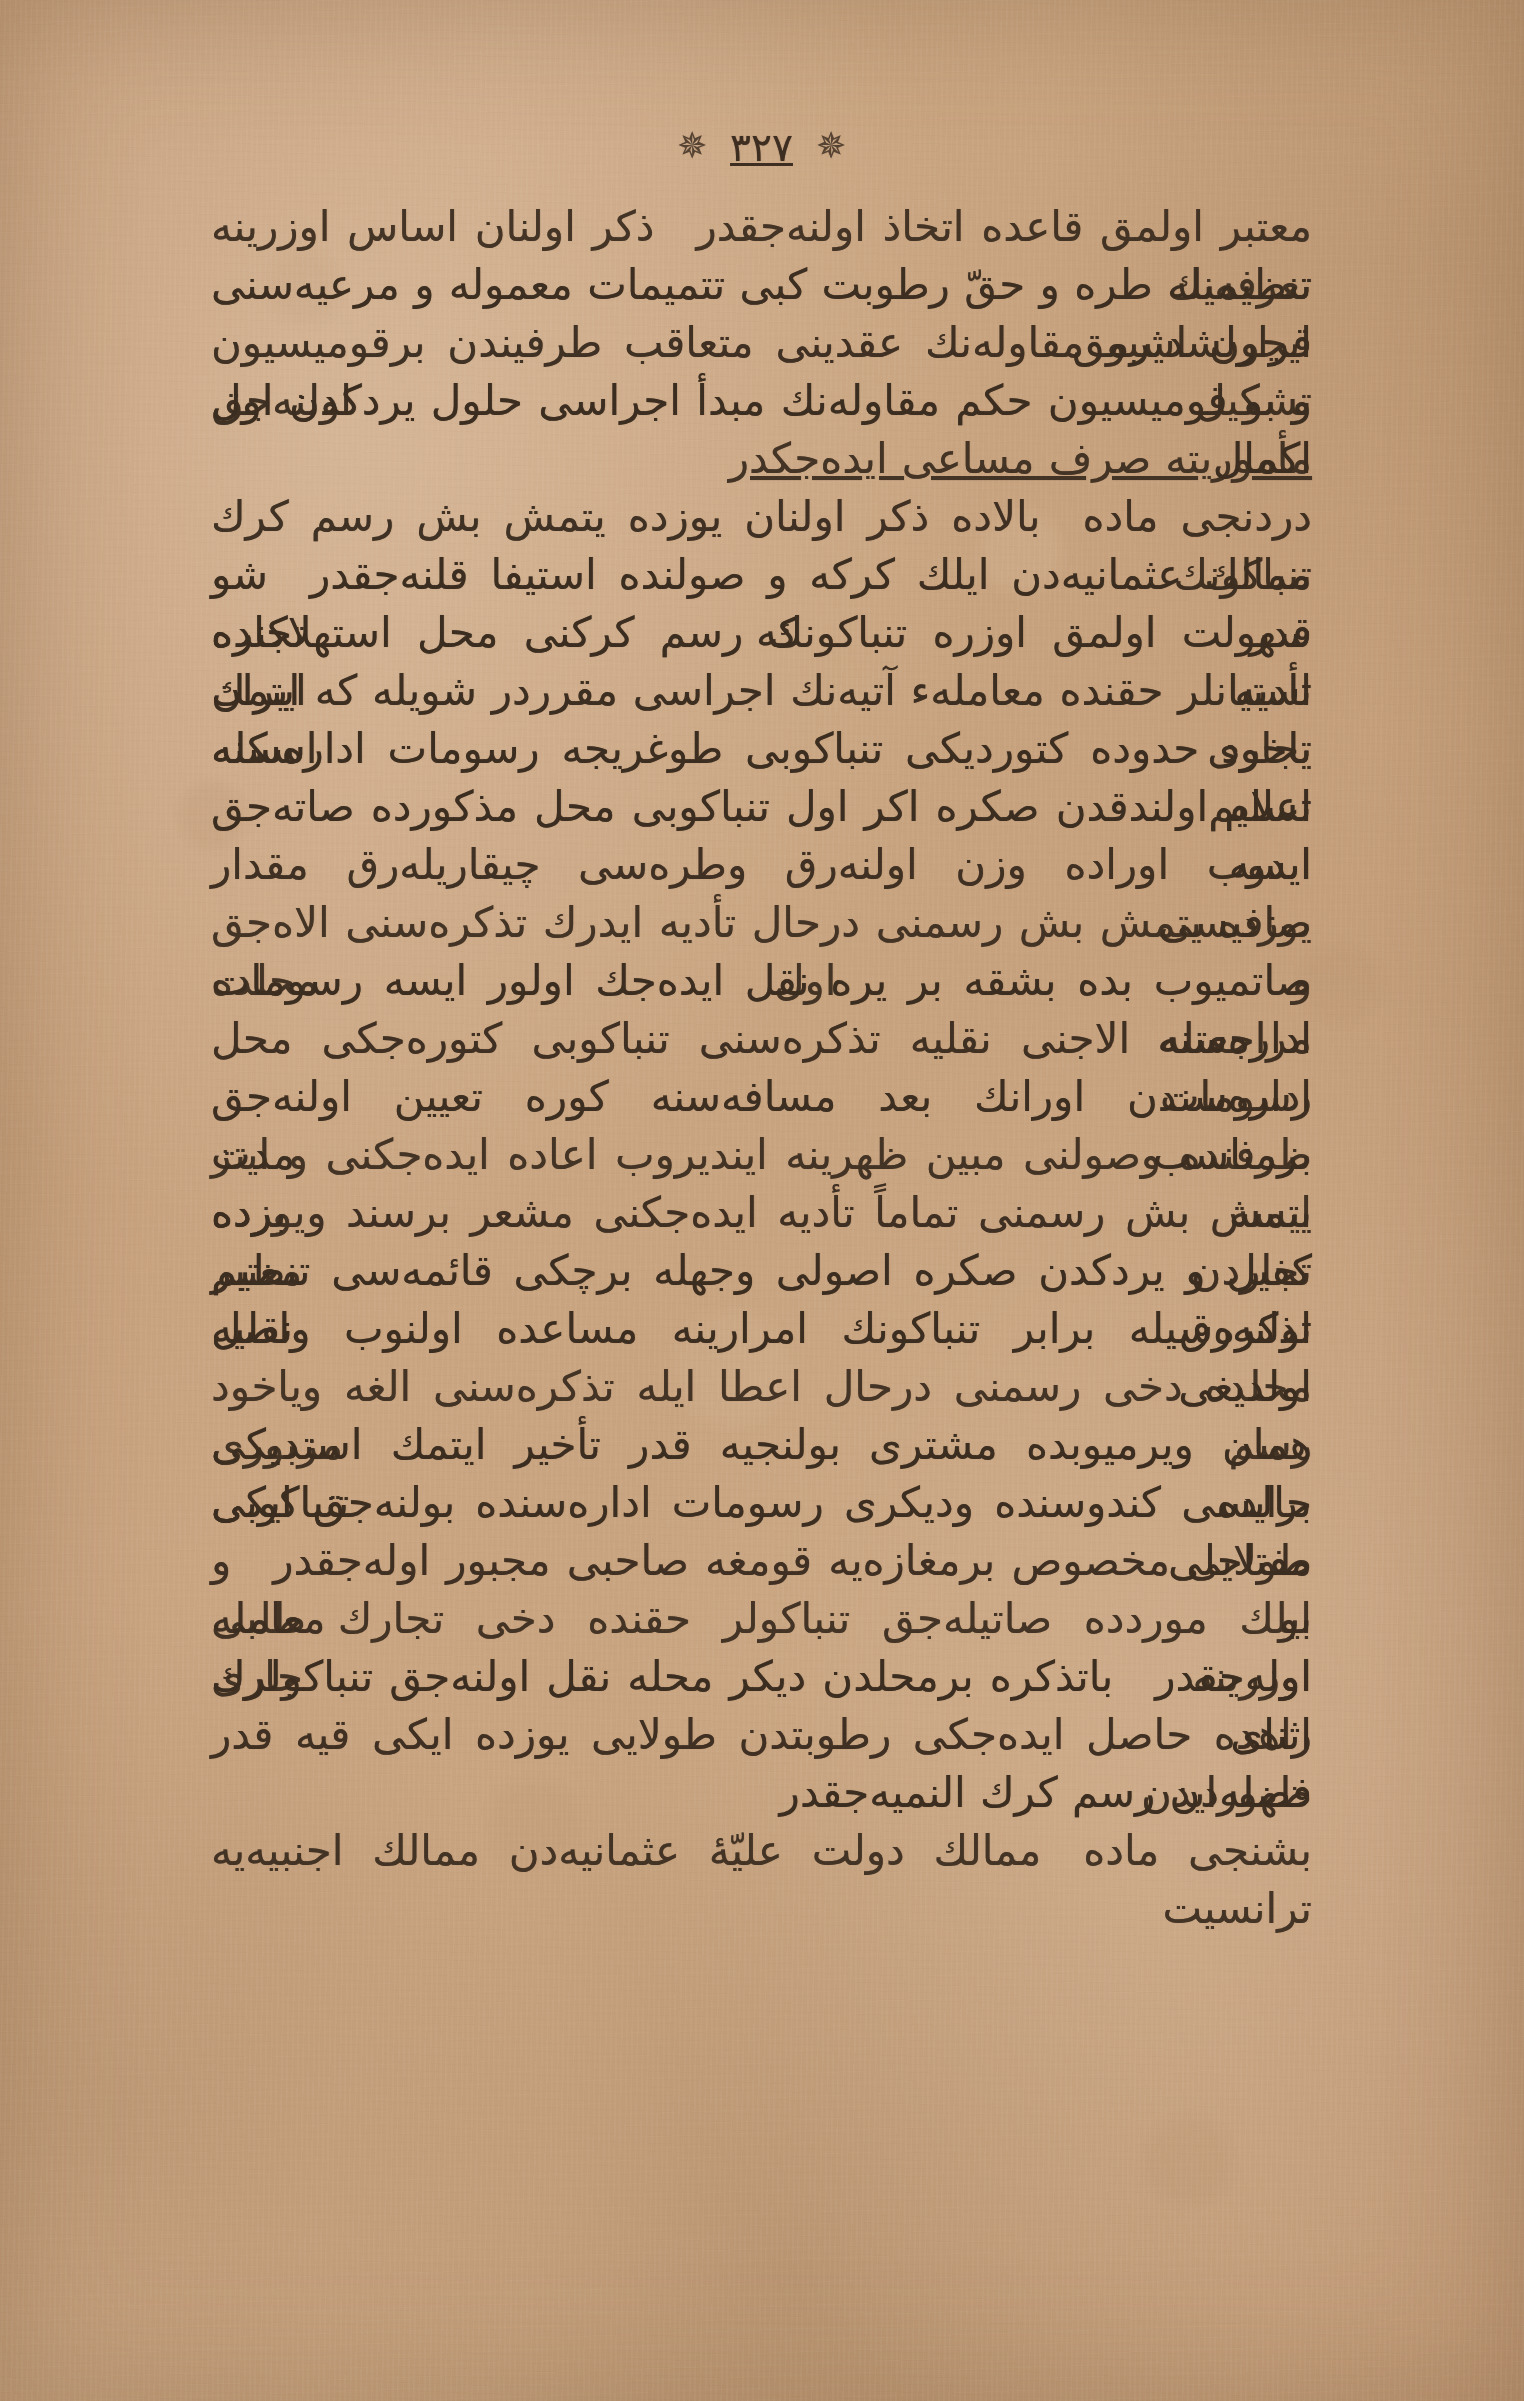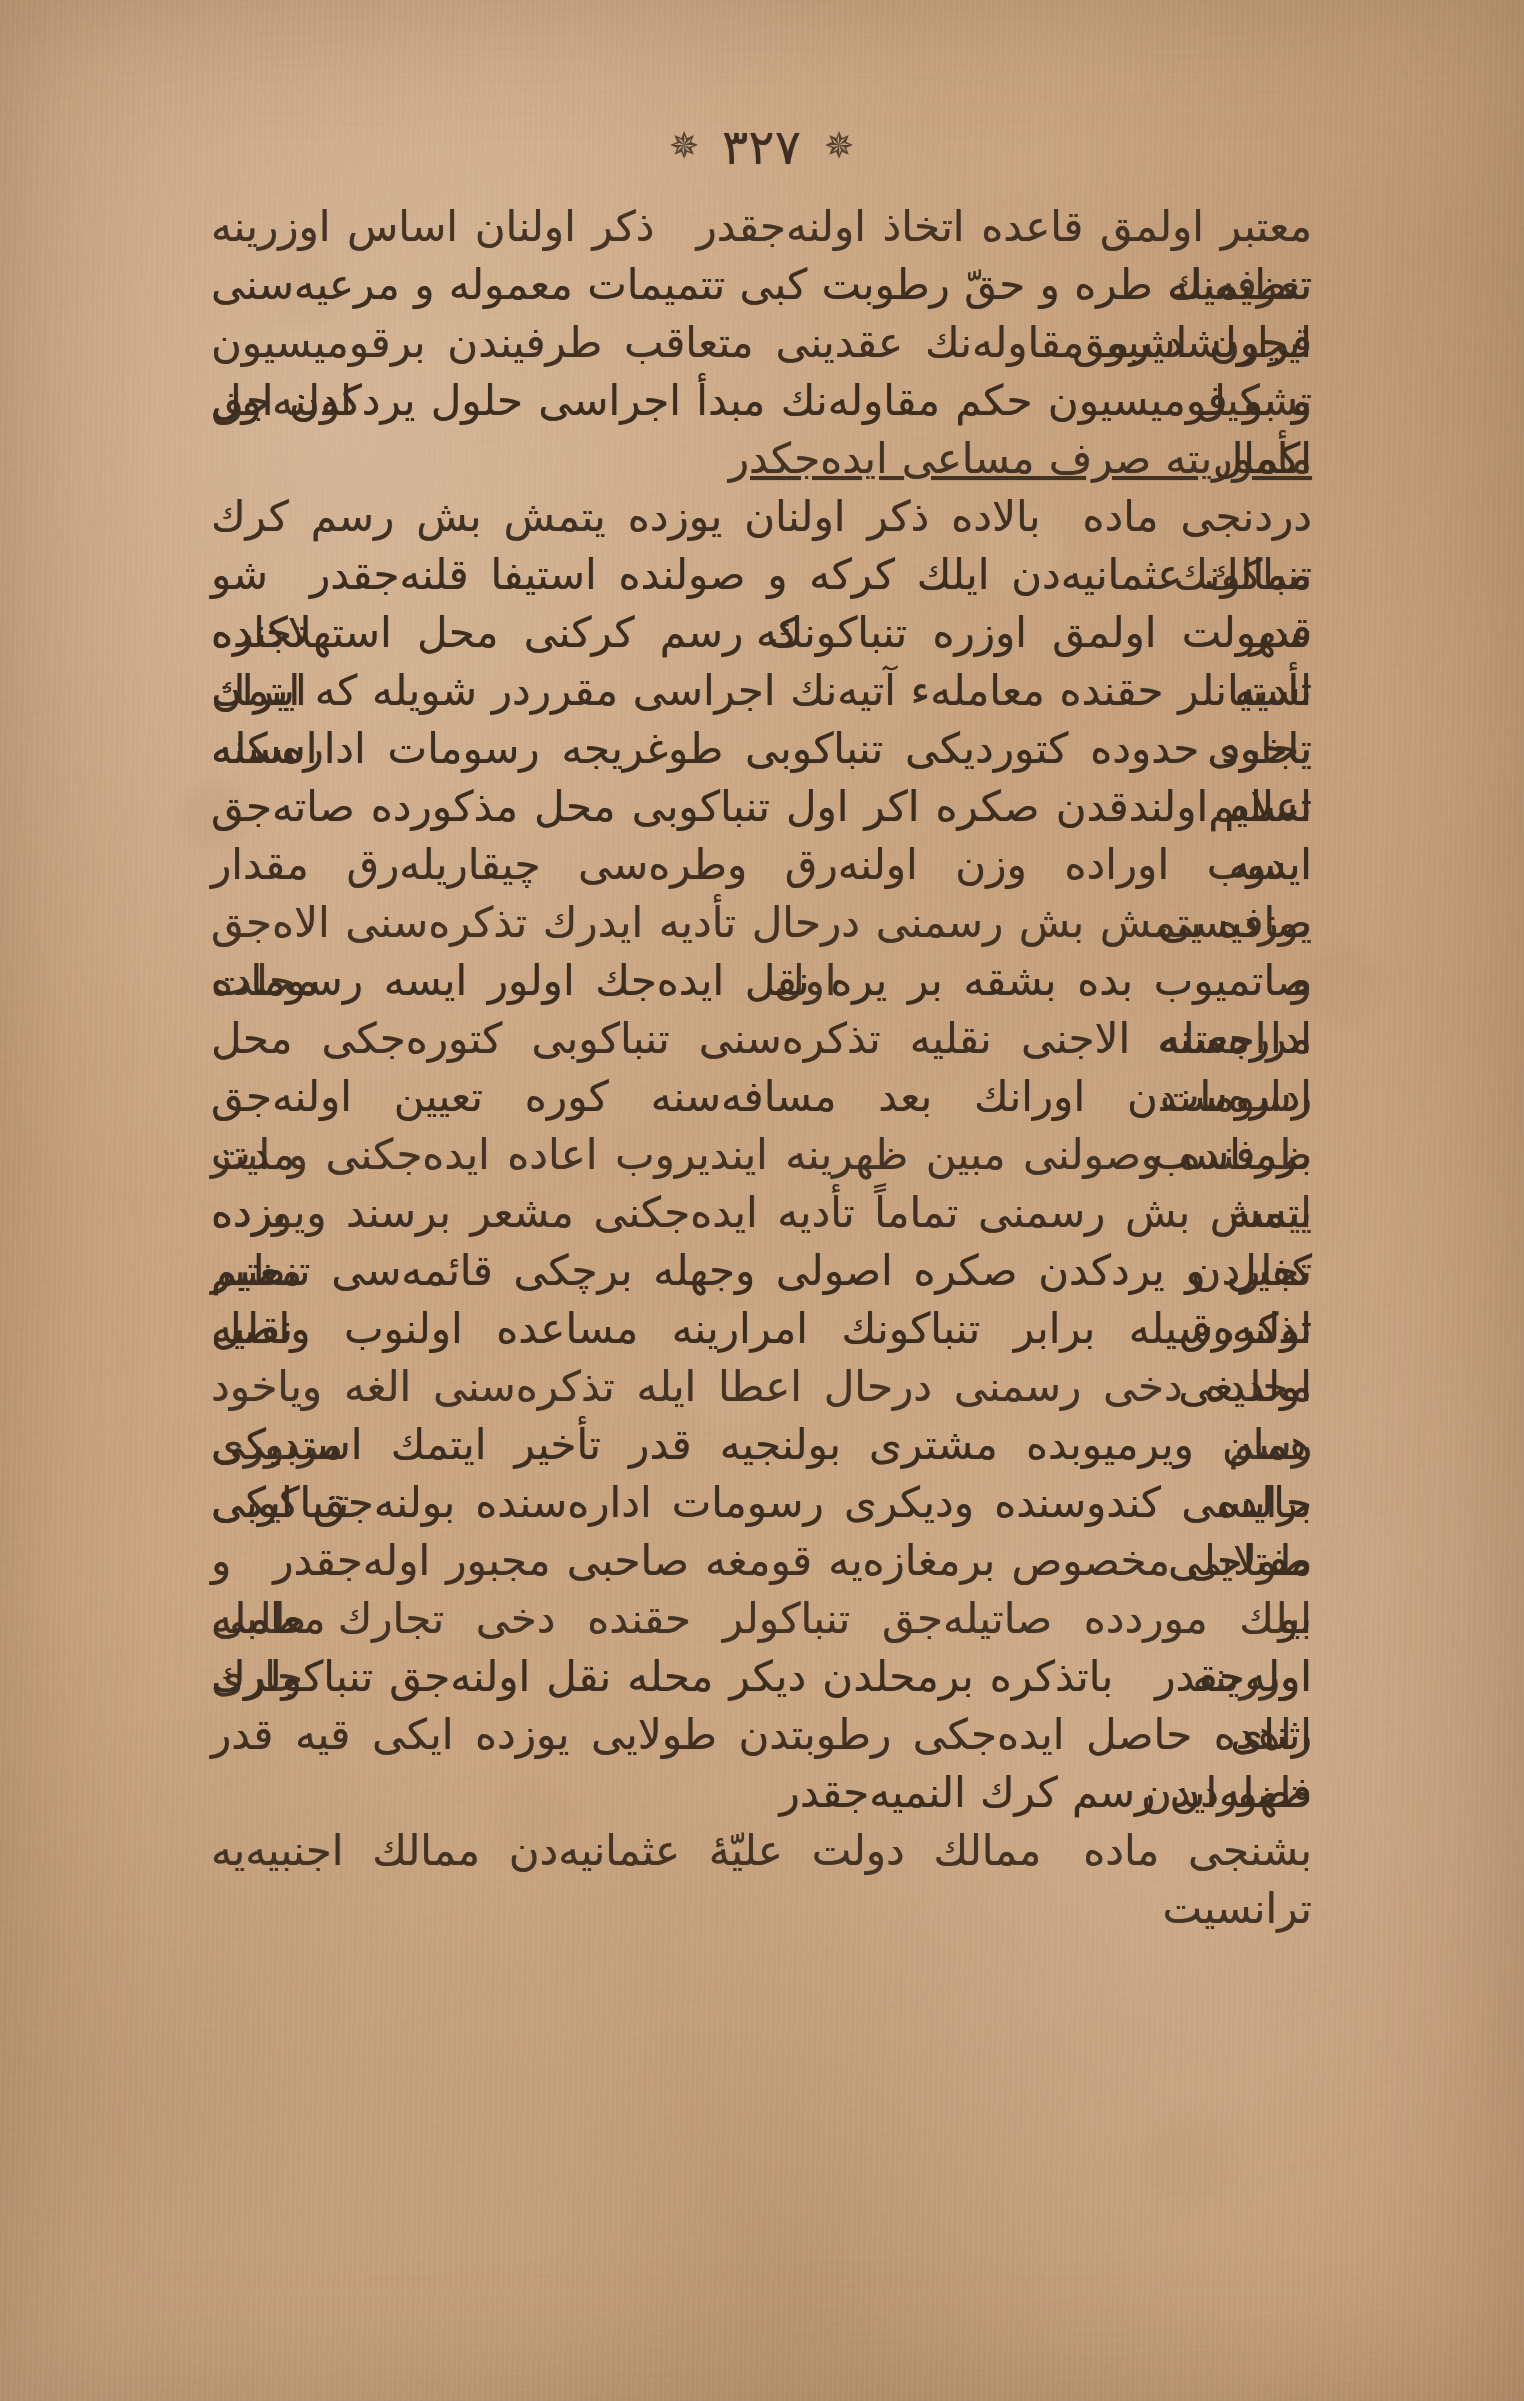--- a/index.html
+++ b/index.html
@@ -75,25 +75,26 @@
     font-size: 36px;
     line-height: 1;
     color: #463527;
     opacity: 0.88;
     transform: translateY(-1.8px);
     text-shadow: 0 0 0.9px rgba(70,53,39,0.55);
   }
   .ornament.right { transform: translateY(-1.8px) scaleX(-1); }
   .folio {
     font-family: "DejaVu Sans", "Liberation Sans", sans-serif;
-    font-size: 49px;
+    font-size: 39px;
     line-height: 1;
     color: #3d2e21;
     letter-spacing: 1.8px;
     text-shadow: 0 0 1px rgba(61,46,33,0.6);
+    text-decoration: underline;
   }
 
   
   .textblock {
     position: absolute;
     top: 198px;
     right: 212px;
     left: 212px;
     z-index: 3;
     font-family: "DejaVu Sans", "Liberation Sans", sans-serif;

